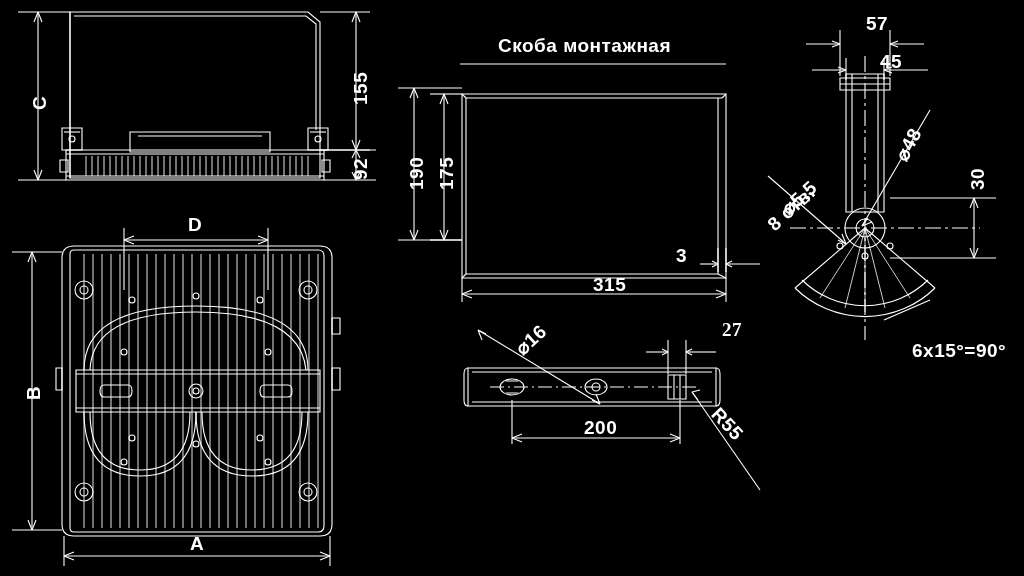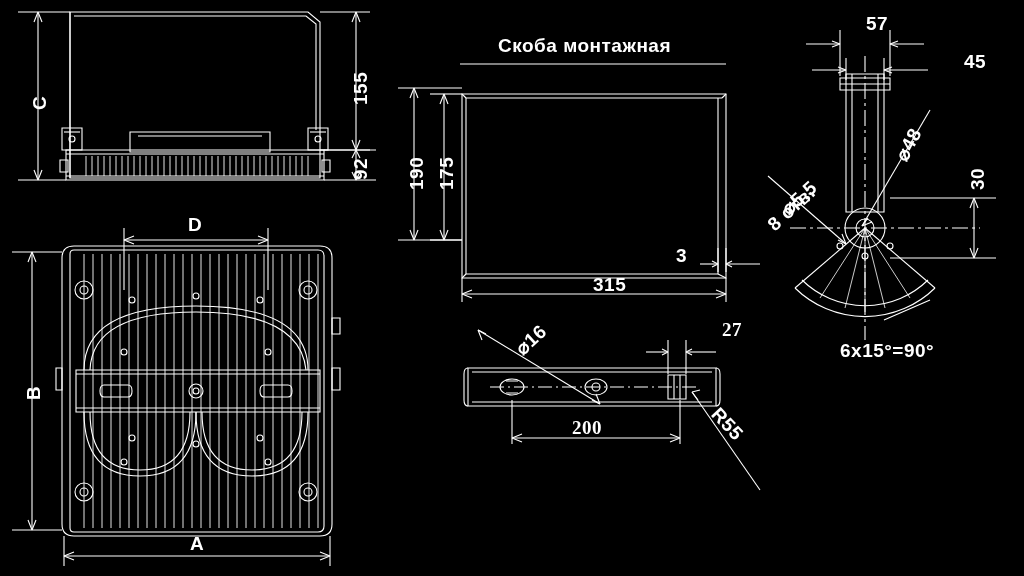--- a/index.html
+++ b/index.html
@@ -414,25 +414,25 @@
   <div class="lbl" style="left:188px; top:215px;">D</div>
   <div class="lbl rot90" style="left:24px; top:400px;">B</div>
   <div class="lbl" style="left:190px; top:534px;">A</div>
 
   <div class="lbl rot90" style="left:407px; top:190px;">190</div>
   <div class="lbl rot90" style="left:437px; top:190px;">175</div>
   <div class="lbl" style="left:593px; top:275px;">315</div>
   <div class="lbl" style="left:676px; top:246px;">3</div>
 
   <div class="lbl rot-45" style="left:512px; top:344px;">⌀16</div>
-  <div class="lbl" style="left:572px; top:418px;font-family:Liberation Serif, serif;">200</div>
+  <div class="lbl" style="left:584px; top:418px;">200</div>
   <div class="lbl" style="left:722px; top:320px;font-family:Liberation Serif, serif;">27</div>
   <div class="lbl rot45" style="left:722px; top:404px;">R55</div>
 
   <div class="lbl" style="left:824px; top:14px;margin-left:42px;">57</div>
-  <div class="lbl" style="left:964px; top:52px;text-align:center;">45</div>
+  <div class="lbl" style="left:880px; top:52px;text-align:center;">45</div>
   <div class="lbl rot-63" style="left:892px; top:155px;">⌀48</div>
   <div class="lbl rot90" style="left:968px; top:190px;">30</div>
   <div class="lbl rot-45" style="left:778px; top:204px;">⌀5,5</div>
   <div class="lbl rot-45" style="left:764px; top:220px;">8 отв.</div>
-  <div class="lbl" style="left:840px; top:341px;">6x15°=90°</div>
+  <div class="lbl" style="left:912px; top:341px;">6x15°=90°</div>
 
 </div>
 
 </body></html>

